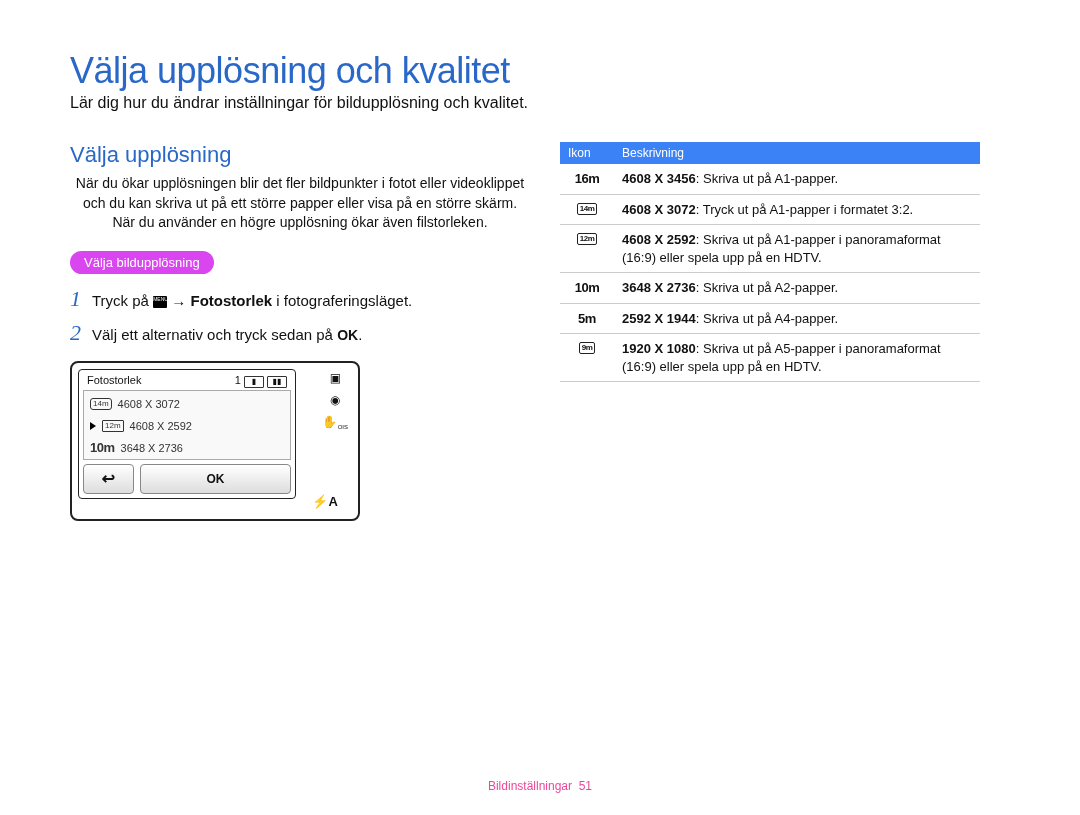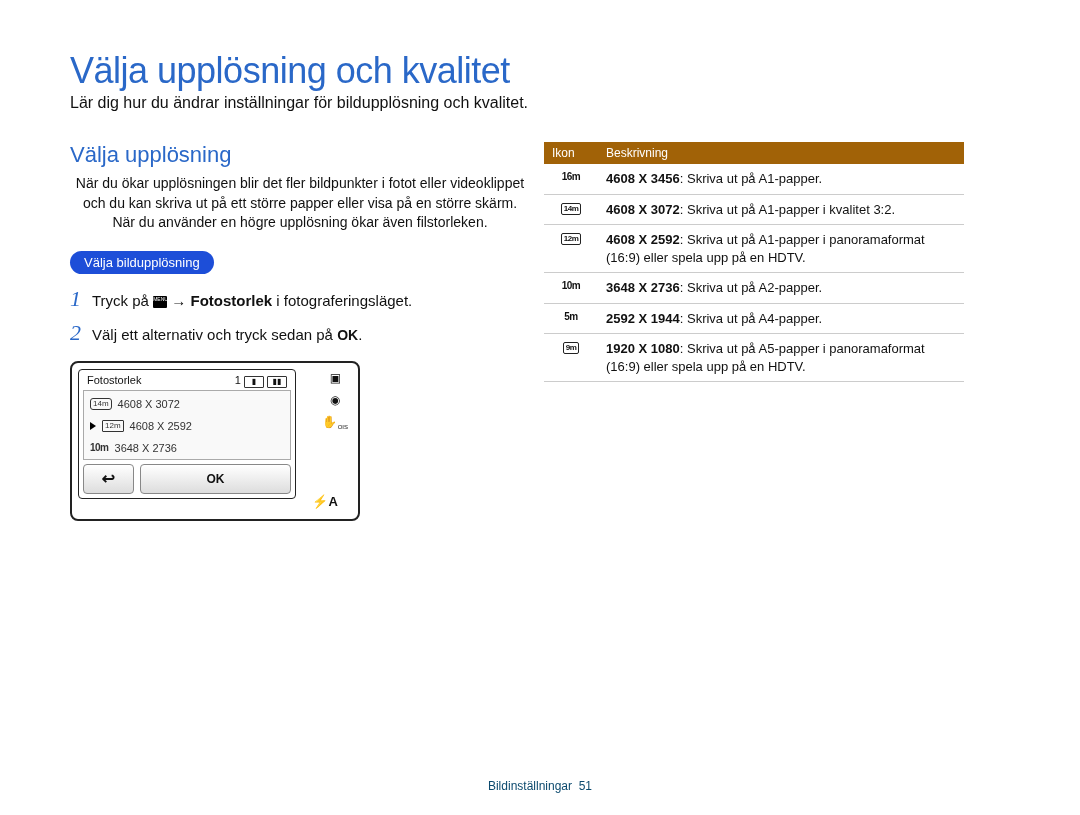--- a/index.html
+++ b/index.html
@@ -24,21 +24,21 @@
     font-weight: 400;
     letter-spacing: -0.5px;
     margin: 0 0 2px 0;
   }
   .subtitle {
     font-size: 16px;
     margin: 0 0 30px 0;
   }
   .columns {
     display: flex;
-    gap: 14px;
+    gap: 30px;
   }
   .col-left {
     width: 460px;
   }
   .col-right {
     width: 420px;
   }
   .section-heading {
     color: #2a68c8;
     font-size: 22px;
@@ -46,21 +46,21 @@
     margin: 0 0 6px 0;
   }
   .body-text {
     font-size: 14px;
     line-height: 1.4;
     margin: 0 0 18px 0;
     text-align: center;
   }
   .pill {
     display: inline-block;
-    background: #1d4ed8;
+    background: #d946ef;
     color: #fff;
     padding: 4px 14px;
     border-radius: 12px;
     font-size: 13px;
     font-weight: 500;
     margin: 0 0 12px 0;
   }
   .step {
     display: flex;
     align-items: baseline;
@@ -193,21 +193,21 @@
     font-weight: bold;
   }
 
   
   table.res-table {
     border-collapse: collapse;
     width: 100%;
     font-size: 13px;
   }
   .res-table th {
-    background: #a16207;
+    background: #3b82f6;
     color: #fff;
     text-align: left;
     font-weight: 400;
     padding: 4px 8px;
     font-size: 12px;
   }
   .res-table td {
     border-bottom: 1px solid #ccc;
     padding: 6px 8px;
     vertical-align: top;
@@ -215,39 +215,39 @@
   }
   .res-table td.icon-cell {
     width: 38px;
     text-align: center;
     font-family: Arial, sans-serif;
     font-weight: bold;
     font-size: 10px;
   }
   .mini-icon {
     display: inline-block;
-    font-size: 10px;
+    font-size: 13px;
     font-weight: bold;
     letter-spacing: -0.5px;
   }
   .boxed {
     border: 1px solid #222;
     border-radius: 2px;
     padding: 0 2px;
     font-size: 8px;
     line-height: 10px;
   }
 
   .footer {
     position: absolute;
     bottom: 22px;
     left: 0; right: 0;
     text-align: center;
     font-size: 12px;
-    color: #0c4a6e;
+    color: #ec4899;
   }
   .bold { font-weight: bold; }
 </style>
 </head>
 <body>
 
 <div class="page">
   <h1 class="main-title">Välja upplösning och kvalitet</h1>
   <p class="subtitle">Lär dig hur du ändrar inställningar för bildupplösning och kvalitet.</p>
 
@@ -321,21 +321,21 @@
             <th>Beskrivning</th>
           </tr>
         </thead>
         <tbody id="table-body">
             <tr>
               <td class="icon-cell"><span class="mini-icon">16m</span></td>
               <td><span class="bold">4608 X 3456</span><span>: Skriva ut på A1-papper.</span></td>
             </tr>
             <tr>
               <td class="icon-cell"><span class="mini-icon boxed">14m</span></td>
-              <td><span class="bold">4608 X 3072</span><span>: Skriva ut på A1-papper i kvalitet 3:2.</span></td>
+              <td><span class="bold">4608 X 3072</span><span>: Tryck ut på A1-papper i formatet 3:2.</span></td>
             </tr>
             <tr>
               <td class="icon-cell"><span class="mini-icon boxed">12m</span></td>
               <td><span class="bold">4608 X 2592</span><span>: Skriva ut på A1-papper i panoramaformat (16:9) eller spela upp på en HDTV.</span></td>
             </tr>
             <tr>
               <td class="icon-cell"><span class="mini-icon">10m</span></td>
               <td><span class="bold">3648 X 2736</span><span>: Skriva ut på A2-papper.</span></td>
             </tr>
             <tr>

